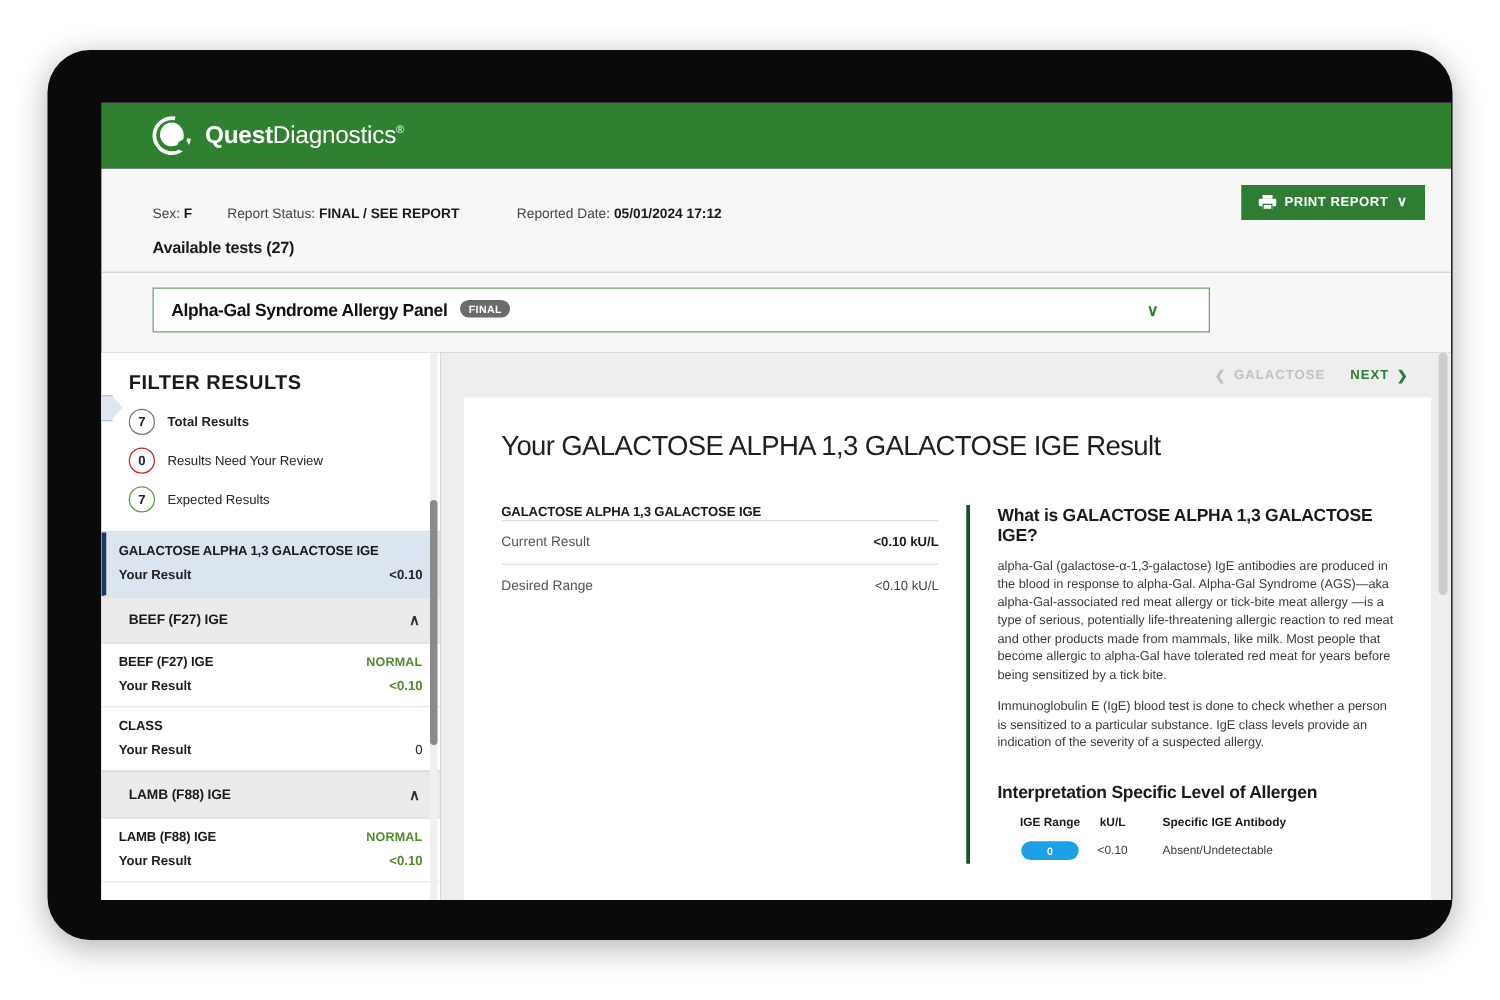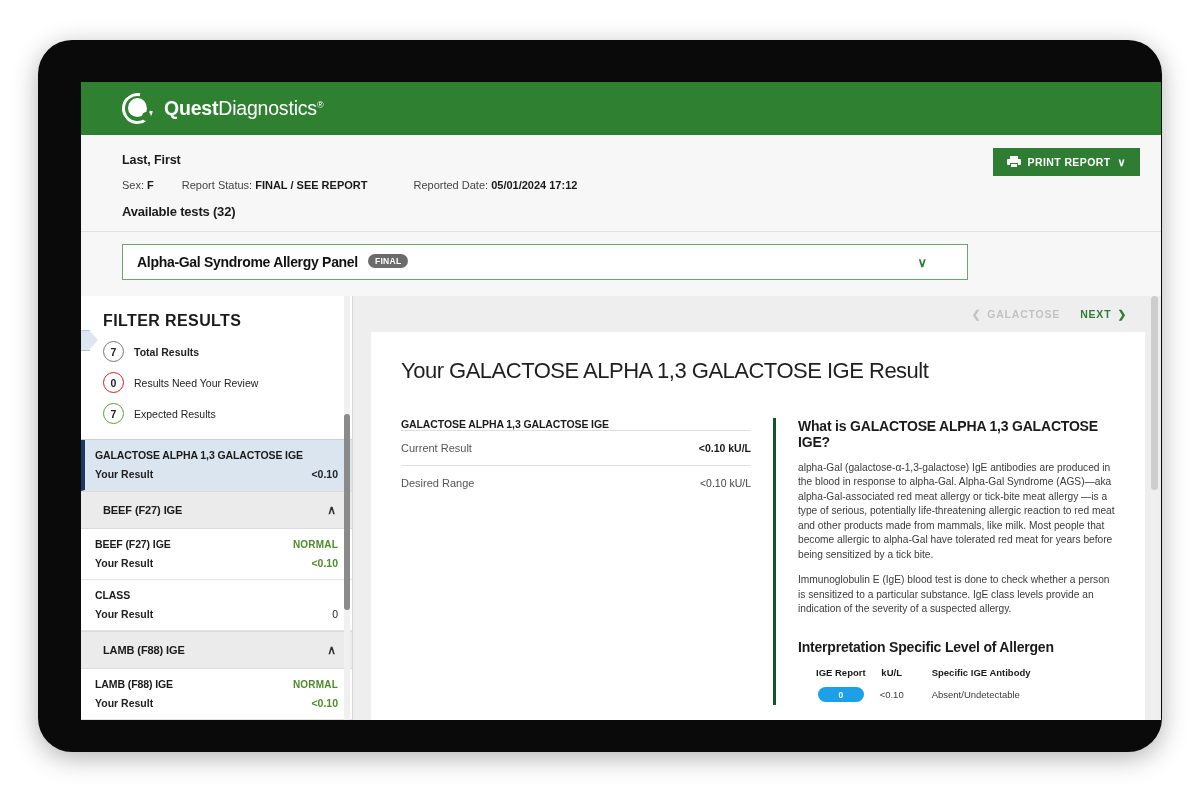--- a/index.html
+++ b/index.html
@@ -257,38 +257,37 @@
         <div class="ring"></div>
           <div class="blob"></div>
           <div class="notch"></div>
       </div>
       <div class="brand-text">
         <span class="b">Quest</span><span class="l">Diagnostics</span><span class="tm">®</span>
       </div>
     </div>
 
     <div class="meta">
-      <div class="pt-name">Last, First</div>
       <div class="pt-line">
         <span class="seg"><span>Sex:</span> <b>F</b></span>
         <span class="seg"><span>Report Status:</span> <b>FINAL / SEE REPORT</b></span>
         <span class="seg reported"><span>Reported Date:</span> <b>05/01/2024 17:12</b></span>
       </div>
 
       <button class="print-btn">
         <span class="printer-ico">
           <span class="top"></span>
             <span class="body"></span>
             <span class="out"></span>
         </span>
         <span>PRINT REPORT</span>
         <span class="chev-white">∨</span>
       </button>
 
-      <div class="avail" style="padding-left:0;">Available tests (32)</div>
+      <div class="avail" style="padding-left:0;">Available tests (27)</div>
     </div>
 
     <div class="panel-wrap">
       <div class="panel-select">
         <span class="panel-title">Alpha-Gal Syndrome Allergy Panel</span>
         <span class="pill-final">FINAL</span>
         <span class="panel-chev">∨</span>
       </div>
     </div>
 
@@ -404,21 +403,21 @@
             <div class="col-right">
               <div class="info-h">What is GALACTOSE ALPHA 1,3 GALACTOSE IGE?</div>
               <div class="info-p">alpha-Gal (galactose-α-1,3-galactose) IgE antibodies are produced in the blood in response to alpha-Gal. Alpha-Gal Syndrome (AGS)—aka alpha-Gal-associated red meat allergy or tick-bite meat allergy —is a type of serious, potentially life-threatening allergic reaction to red meat and other products made from mammals, like milk. Most people that become allergic to alpha-Gal have tolerated red meat for years before being sensitized by a tick bite.</div>
               <div class="info-p">Immunoglobulin E (IgE) blood test is done to check whether a person is sensitized to a particular substance.  IgE class levels provide an indication of the severity of a suspected allergy.</div>
 
               <div class="interp-h">Interpretation Specific Level of Allergen</div>
 
               <table class="ige-table">
                 <thead>
                   <tr>
-                    <th>IGE Report</th>
+                    <th>IGE Range</th>
                     <th>kU/L</th>
                     <th class="left">Specific IGE Antibody</th>
                   </tr>
                 </thead>
                 <tbody id="ige-body">
                     <tr>
                       <td><span class="cls-badge" style="background:#1ca0e8">0</span></td>
                       <td class="kul">&lt;0.10</td>
                       <td class="antibody">Absent/Undetectable</td>
                     </tr>

